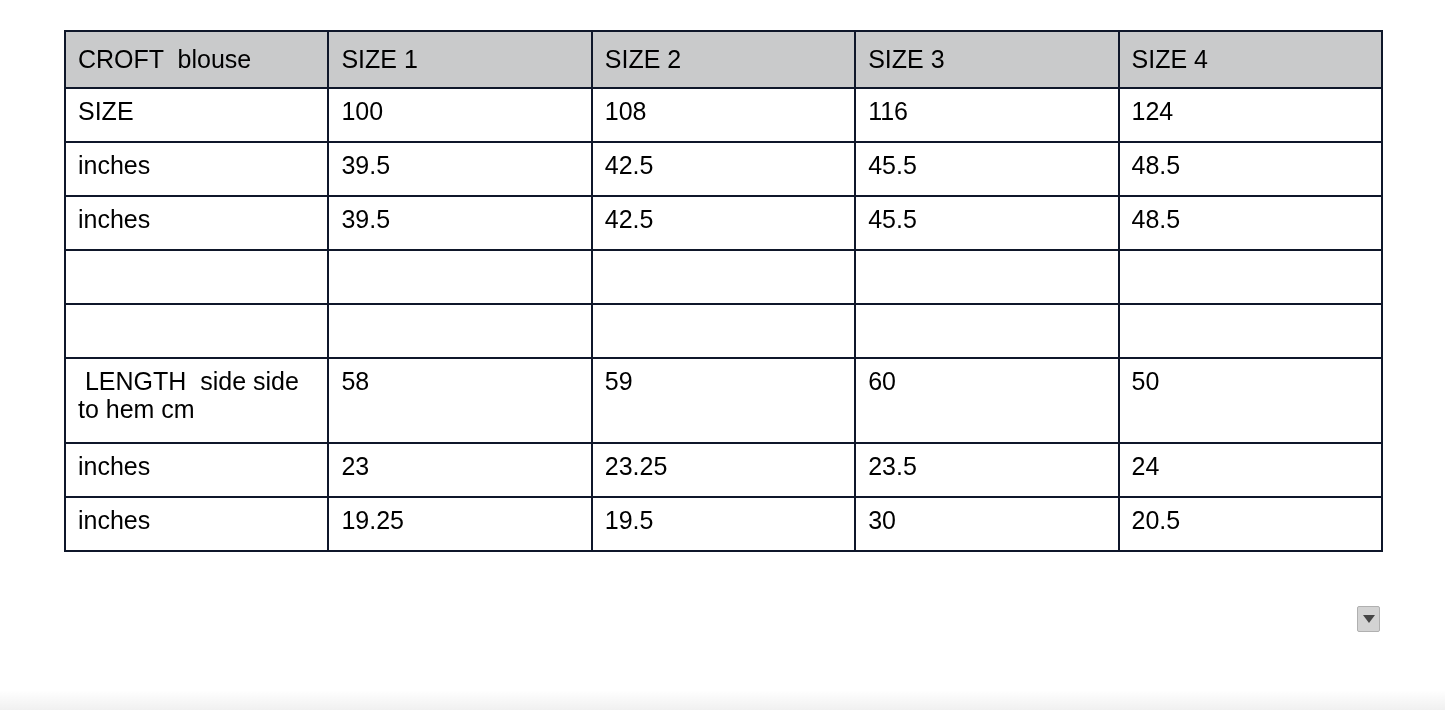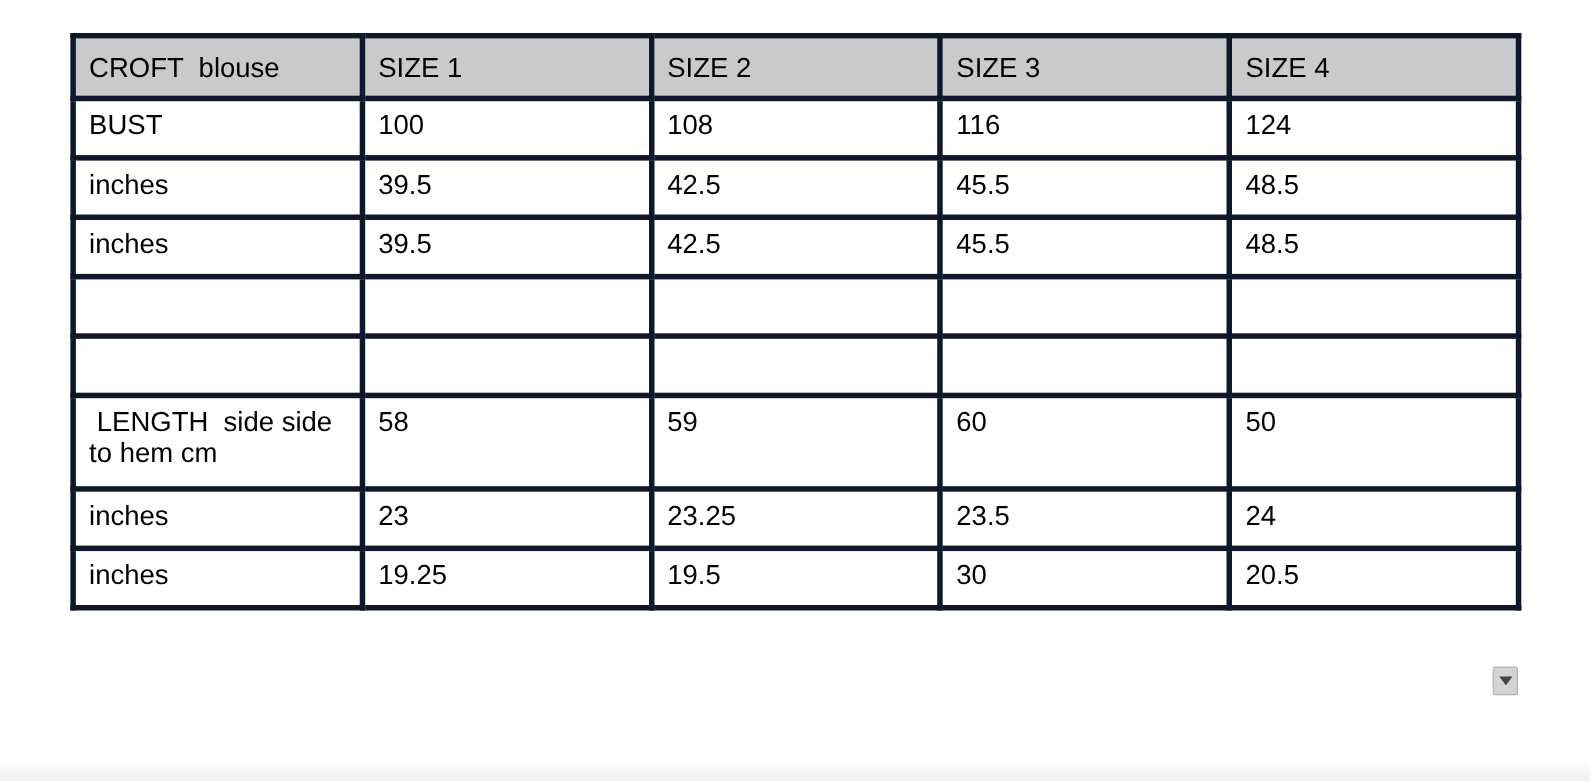--- a/index.html
+++ b/index.html
@@ -22,21 +22,21 @@
   table.size-chart {
     position: absolute;
     left: 64px;
     top: 30px;
     width: 1319px;
     border-collapse: collapse;
     table-layout: fixed;
   }
   table.size-chart th,
   table.size-chart td {
-    border: 5px solid #0f172a;
+    border: 2px solid #0f172a;
     font-size: 25px;
     font-weight: 400;
     text-align: left;
     vertical-align: top;
     white-space: pre-wrap;
     line-height: 1.12;
     overflow: hidden;
     box-sizing: border-box;
   }
   table.size-chart th {
@@ -94,21 +94,21 @@
       <tr id="header-row">
           <th>CROFT  blouse</th>
           <th>SIZE 1</th>
           <th>SIZE 2</th>
           <th>SIZE 3</th>
           <th>SIZE 4</th>
         </tr>
     </thead>
     <tbody id="table-body">
         <tr>
-          <td>BUST</td>
+          <td>SIZE</td>
           <td>100</td>
           <td>108</td>
           <td>116</td>
           <td>124</td>
         </tr>
         <tr>
           <td>inches</td>
           <td>39.5</td>
           <td>42.5</td>
           <td>45.5</td>

